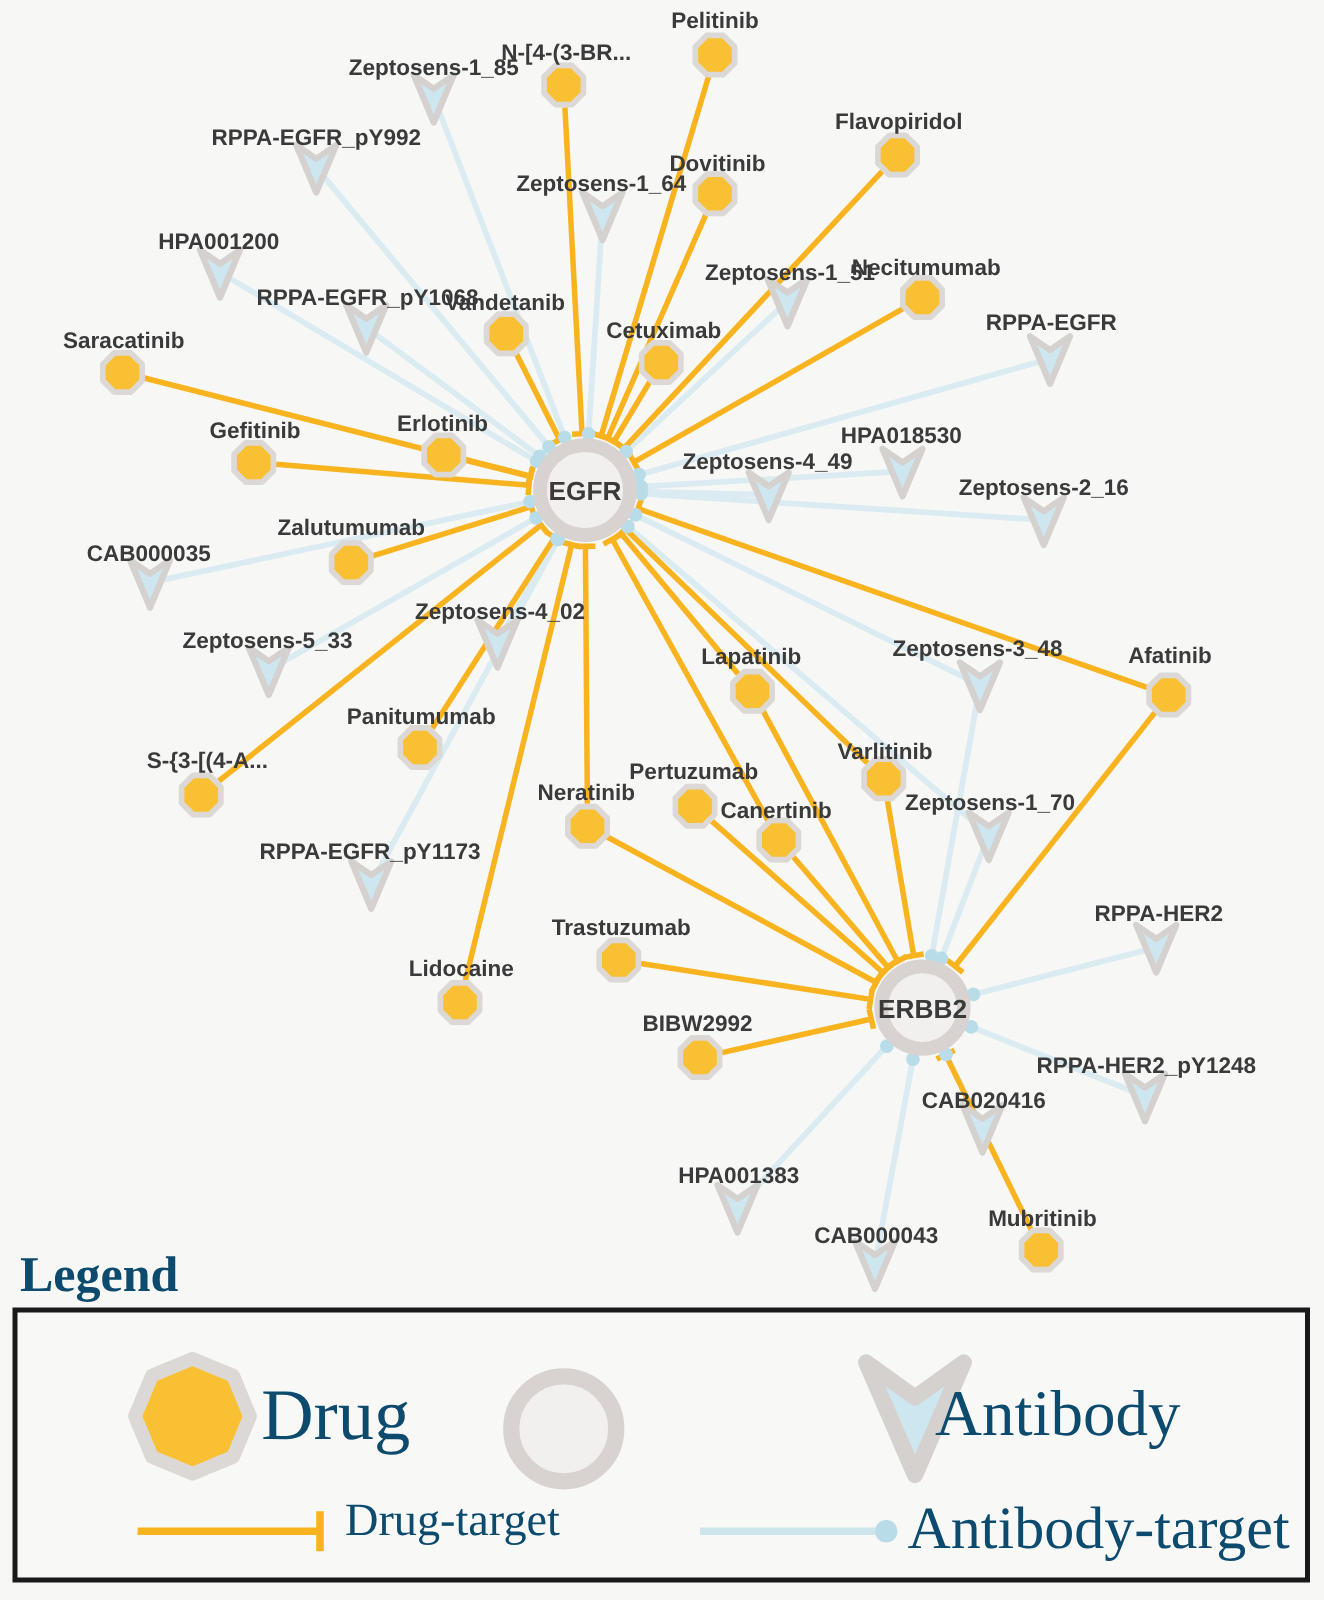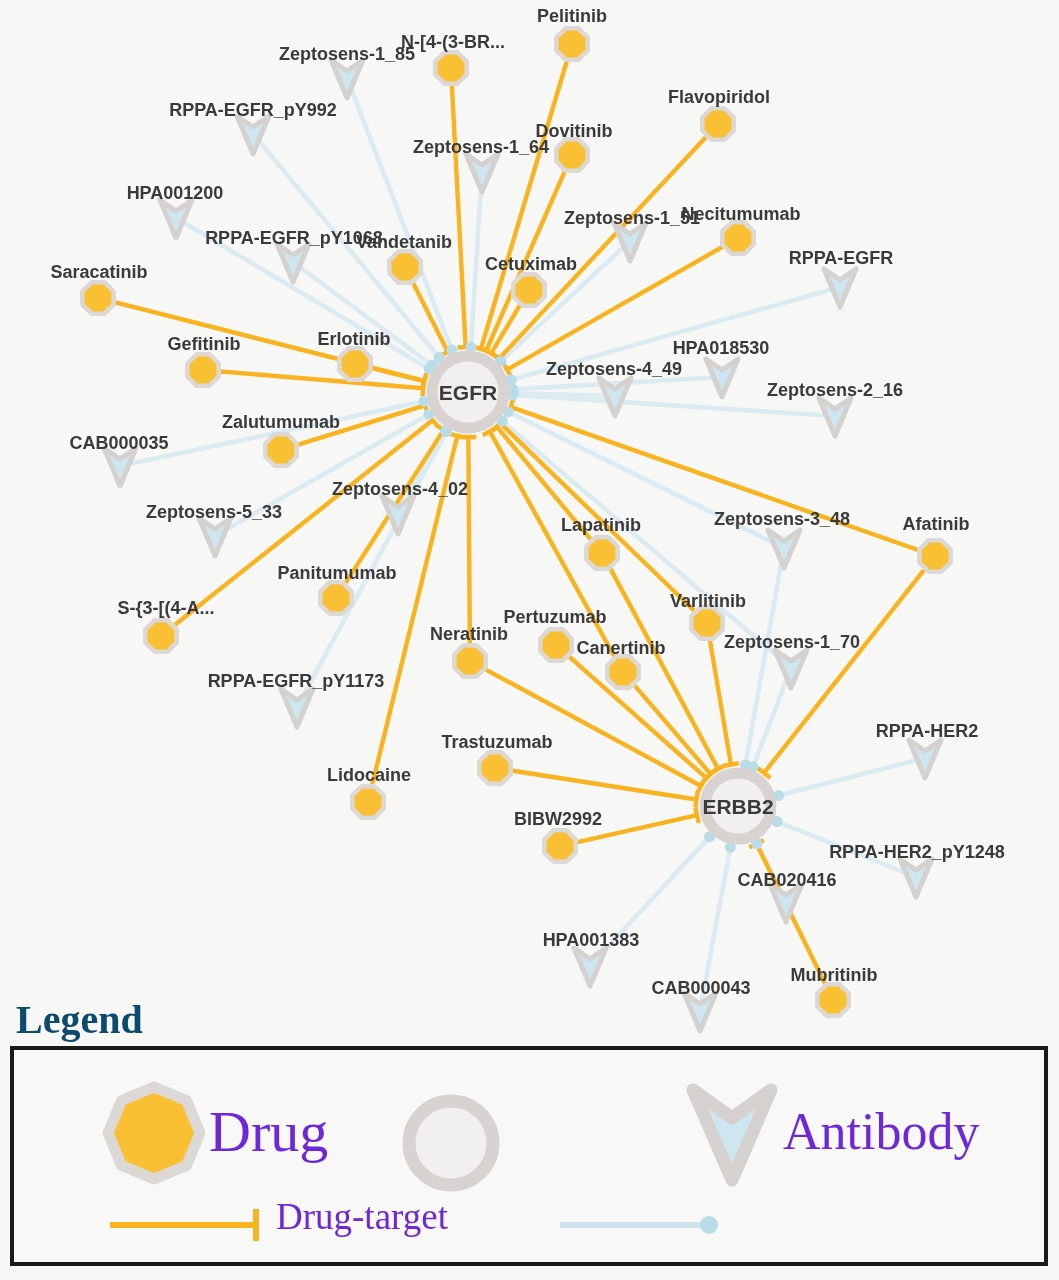--- a/index.html
+++ b/index.html
@@ -22,21 +22,21 @@
     font-family:"Liberation Serif","DejaVu Serif",serif;
     font-weight:bold;font-size:40px;color:#0c4a6e;
   }
   #legend-box{
     position:absolute;left:10px;top:1046px;width:1030px;height:212px;
     border:4px solid #1a1a1a;background:#f8f8f7;
   }
   .legend-item-label{
     position:absolute;
     font-family:"Liberation Serif","DejaVu Serif",serif;
-    color:#6d28d9;
+    color:#0c4a6e;
   }
   .legend-icon{position:absolute;}
 </style>
 </head>
 <body>
 
 <svg id="graph" width="1059" height="1280" viewBox="0 0 1059 1280">
     <g>
       <line x1="349.8766112845046" y1="85.46492515152434" x2="451.8190615246616" y2="350.0097960226756" stroke="#DAEBF1" stroke-width="4.6"></line>
       <line x1="258.1214751973158" y1="140.14577023677901" x2="439.19170201509843" y2="357.4300424181181" stroke="#DAEBF1" stroke-width="4.6"></line>
@@ -344,25 +344,26 @@
   </svg>
   <div class="legend-item-label" style="left:195px;top:48px;font-size:58px">Drug</div>
 
   <svg class="legend-icon" style="left:382px;top:38px" width="110" height="110" viewBox="0 0 110 110">
     <circle cx="55" cy="55" r="42" fill="#F2F0EF" stroke="#D8D3D1" stroke-width="13"></circle>
   </svg>
 
   <svg class="legend-icon" style="left:668px;top:28px" width="100" height="110" viewBox="0 0 100 110">
     <path d="M 11 12 L 50 40 L 89 12 L 50 102 Z" fill="#CDE6F0" stroke="#D5D1CE" stroke-width="13" stroke-linejoin="round"></path>
   </svg>
-  <div class="legend-item-label" style="left:769px;top:52px;font-size:52px">Antibody</div>
+  <div class="legend-item-label" style="left:734px;top:52px;font-size:52px">Antibody</div>
 
   <svg class="legend-icon" style="left:90px;top:155px" width="170" height="40" viewBox="0 0 170 40">
     <line x1="6" y1="20" x2="152" y2="20" stroke="#F8B31F" stroke-width="6"></line>
     <line x1="152" y1="4" x2="152" y2="36" stroke="#F8B31F" stroke-width="6"></line>
   </svg>
   <div class="legend-item-label" style="left:262px;top:145px;font-size:37px">Drug-target</div>
 
   <svg class="legend-icon" style="left:540px;top:155px" width="170" height="40" viewBox="0 0 170 40">
     <line x1="6" y1="20" x2="152" y2="20" stroke="#CFE5EE" stroke-width="6"></line>
     <circle cx="155" cy="20" r="9" fill="#B9DCE9"></circle>
   </svg>
+  <div class="legend-item-label" style="left:712px;top:145px;font-size:48px">Antibody-target</div>
 </div>
 
 </body></html>

